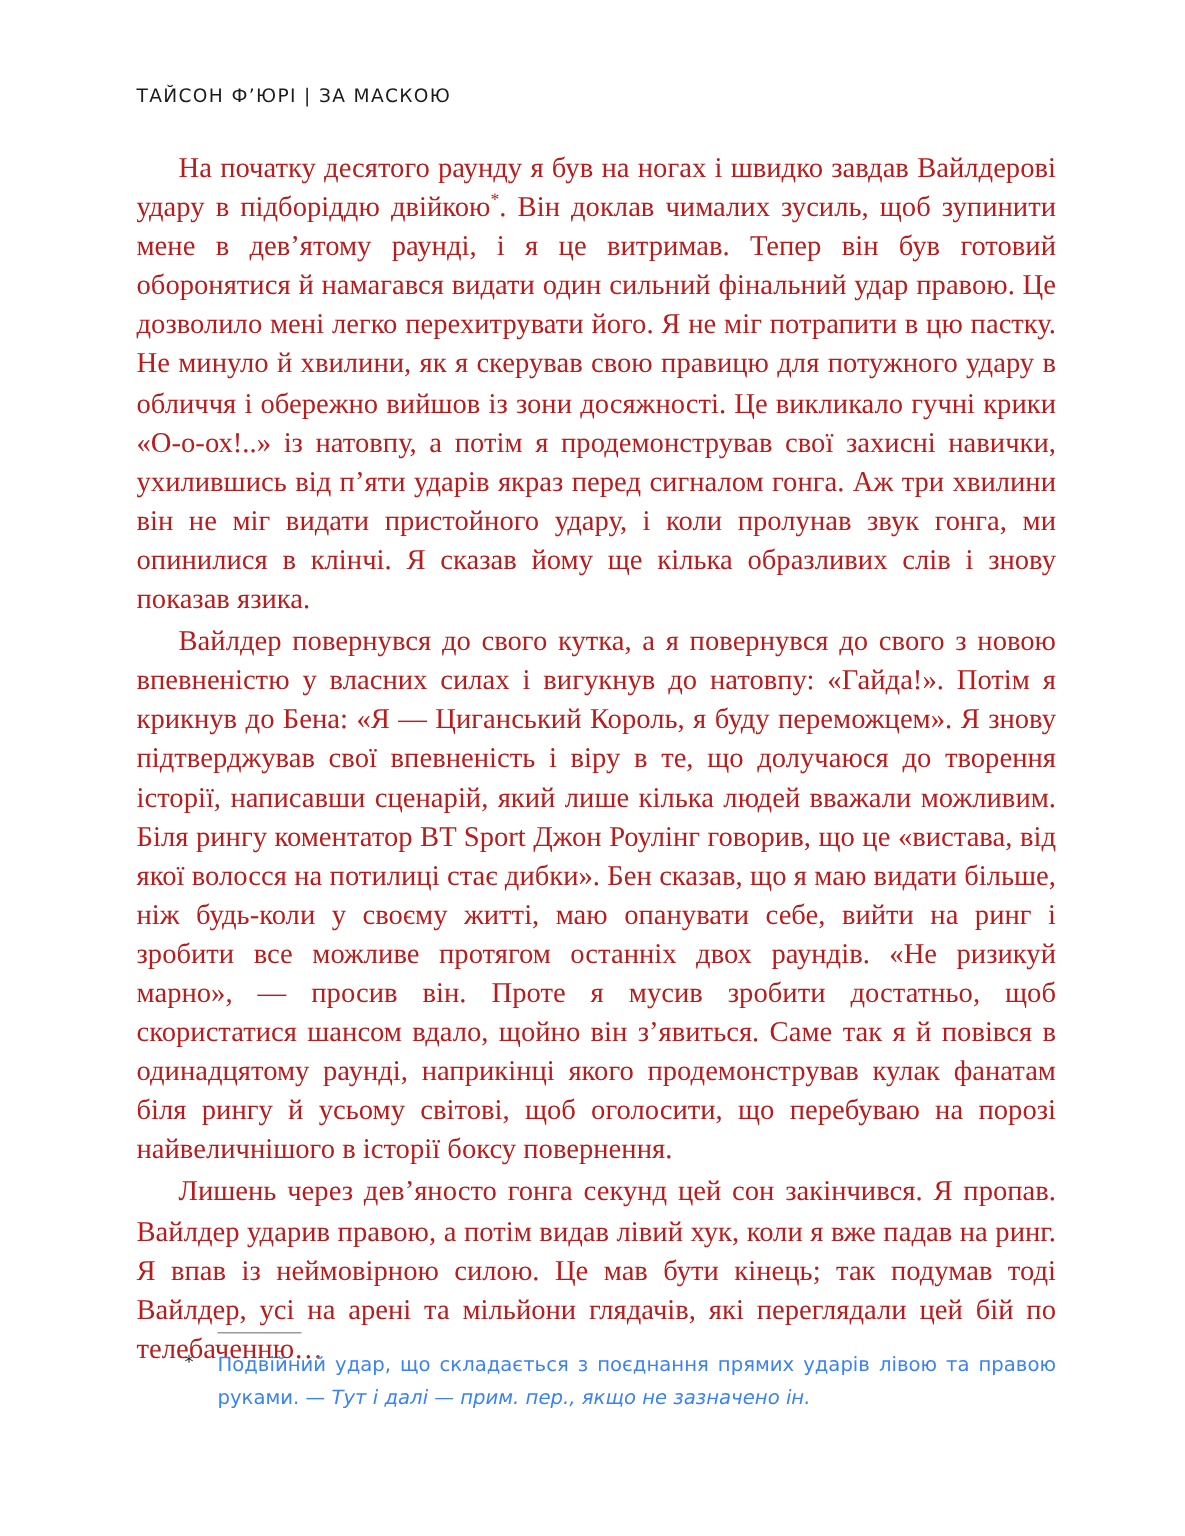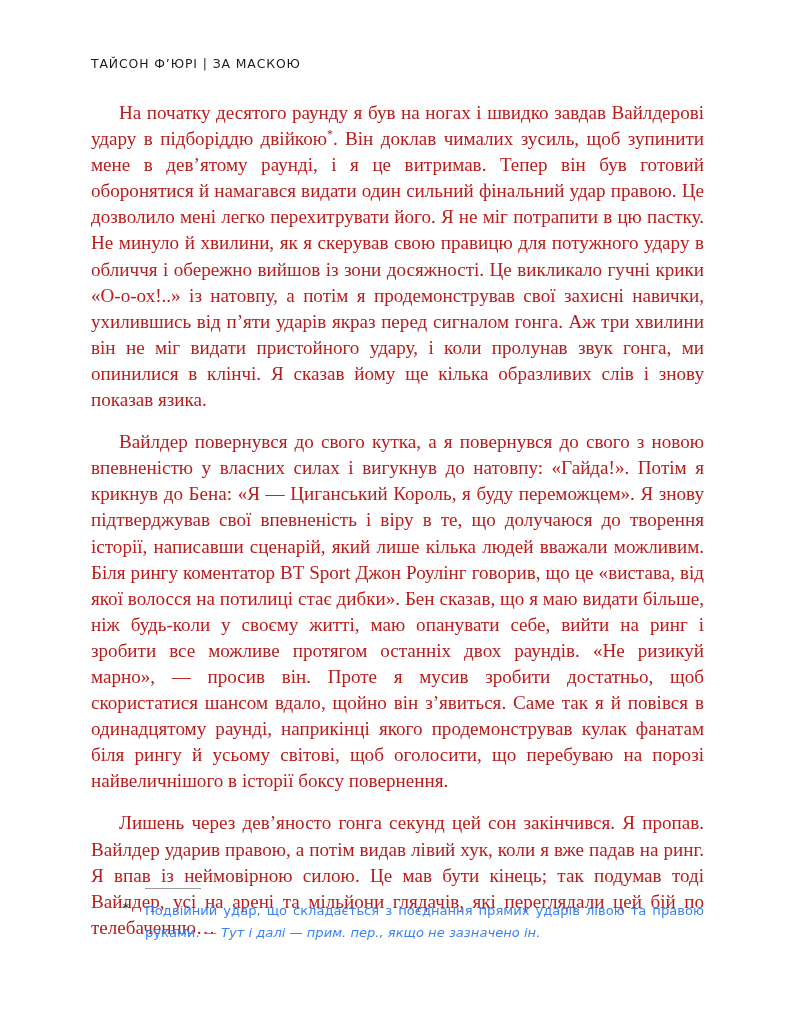--- a/index.html
+++ b/index.html
@@ -52,21 +52,21 @@
     text-justify: inter-word;
     text-indent: 28px;
     font-size: 19.1px;
     line-height: 26.1px;
     color: #b91c1c;
     hyphens: manual;
     -webkit-hyphens: manual;
   }
 
   .body-paragraph + .body-paragraph {
-    margin-top: 16px;
+    margin-top: 2px;
   }
 
   .footnote-marker {
     font-size: 0.62em;
     vertical-align: super;
     line-height: 0;
   }
 
   
   .footnote-block {

